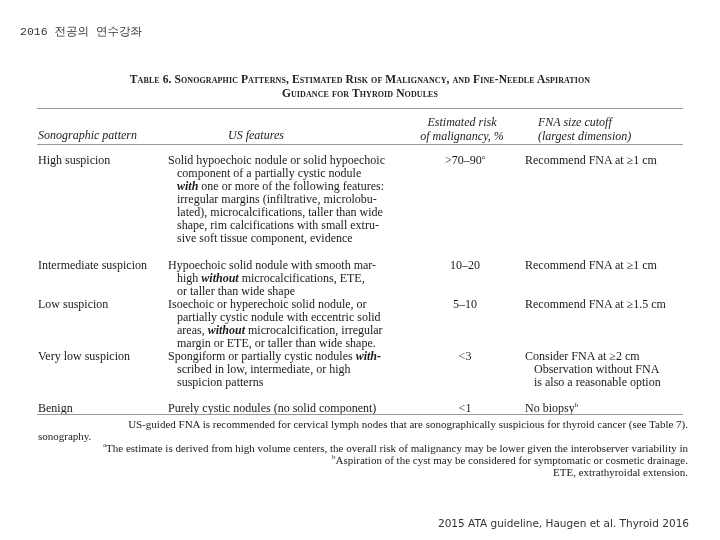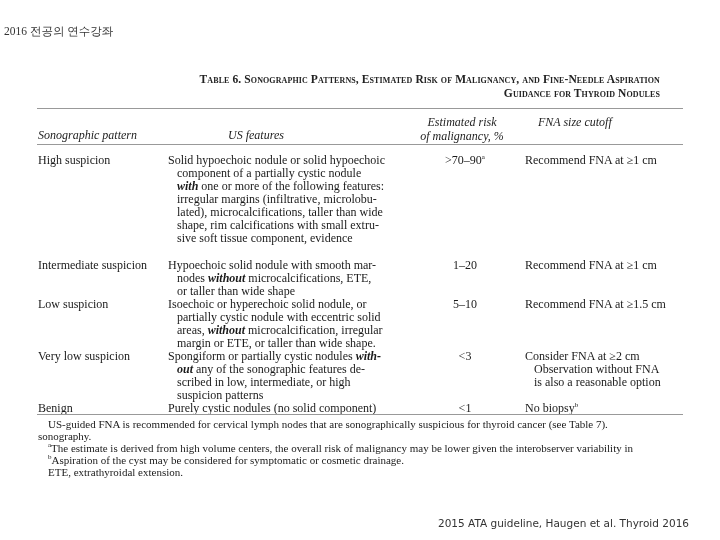--- a/index.html
+++ b/index.html
@@ -1,29 +1,29 @@
 <!DOCTYPE html>
 <html><head>
   <meta charset="utf-8">
   <style>
     html, body { margin: 0; padding: 0; }
     body {
       width: 720px; height: 540px; background: #ffffff; position: relative; overflow: hidden;
       font-family: "Liberation Serif", "DejaVu Serif", serif; color: #1a1a1a;
     }
     .slide-header {
-      position: absolute; left: 4px; top: 24px;
-      font-family: Liberation Serif, serif; font-size: 11.5px; color: #333;
+      position: absolute; left: 20px; top: 24px;
+      font-family: Liberation Mono, monospace; font-size: 11.5px; color: #333;
     }
     .citation {
       position: absolute; left: 438px; top: 517px;
       font-family: "DejaVu Sans", "Liberation Sans", sans-serif; font-size: 10.5px; color: #333;
     }
     .table-caption {
-      position: absolute; left: 60px; top: 72px; width: 600px; text-align: right;
+      position: absolute; left: 60px; top: 72px; width: 600px; text-align: center;
       font-size: 11.5px; line-height: 14px; font-variant: small-caps; font-weight: bold; letter-spacing: 0.1px;
       color: #222;
     }
     .rule { position: absolute; left: 37px; width: 646px; height: 0; border-top: 1px solid #999; }
     .rule.top { top: 108px; }
     .rule.head { top: 144px; }
     .rule.bottom { top: 414px; }
     .colhead {
       position: absolute; font-style: italic; font-size: 12px; line-height: 14px; color: #222;
     }
@@ -39,21 +39,21 @@
     .c2 .line.indent { padding-left: 9px; }
     .c3 { position: absolute; left: 425px; width: 80px; text-align: center; }
     .c4 { position: absolute; left: 525px; width: 170px; }
     .c4 .line { display: block; white-space: nowrap; }
     .c4 .line.indent { padding-left: 9px; }
     sup { font-size: 7px; line-height: 0; vertical-align: 5px; }
     b.em { font-style: italic; font-weight: bold; }
 
     .footnotes { position: absolute; left: 38px; top: 418px; width: 650px; font-size: 11px; line-height: 12px; }
     .fn { display: block; white-space: nowrap; }
-    .fn.indent { padding-left: 10px; }
+    .fn.indent { padding-left: 10px; text-align: right; }
   </style>
 </head>
 <body>
 
 <div class="slide-header">2016 전공의 연수강좌</div>
 
 <div class="table-caption">
   <div>Table 6.  Sonographic Patterns, Estimated Risk of Malignancy, and Fine-Needle Aspiration</div>
   <div>Guidance for Thyroid Nodules</div>
 </div>
@@ -61,20 +61,21 @@
 <div class="rule top"></div>
 
 <div class="colhead ch1">Sonographic pattern</div>
 <div class="colhead ch2">US features</div>
 <div class="colhead ch3">
   <div>Estimated risk</div>
   <div>of malignancy, %</div>
 </div>
 <div class="colhead ch4">
   <div>FNA size cutoff</div>
+  <div>(largest dimension)</div>
 </div>
 
 <div class="rule head"></div>
 
 <div class="row" style="top:154px;">
   <div class="c1">High suspicion</div>
   <div class="c2">
     <span class="line">Solid hypoechoic nodule or solid hypoechoic</span>
     <span class="line indent">component of a partially cystic nodule</span>
     <span class="line indent"><b class="em">with</b> <span>one or more of the following features:</span></span>
@@ -86,24 +87,24 @@
   <div class="c3"><span>&gt;70–90</span><sup>a</sup></div>
   <div class="c4">
     <span class="line">Recommend FNA at ≥1 cm</span>
   </div>
 </div>
 
 <div class="row" style="top:259px;">
   <div class="c1">Intermediate suspicion</div>
   <div class="c2">
     <span class="line">Hypoechoic solid nodule with smooth mar-</span>
-    <span class="line indent"><span>nodes</span> <b class="em">without</b><span> microcalcifications, ETE,</span></span>
+    <span class="line indent"><span>high</span> <b class="em">without</b><span> microcalcifications, ETE,</span></span>
     <span class="line indent">or taller than wide shape</span>
   </div>
-  <div class="c3">1–20</div>
+  <div class="c3">10–20</div>
   <div class="c4">
     <span class="line">Recommend FNA at ≥1 cm</span>
   </div>
 </div>
 
 <div class="row" style="top:298px;">
   <div class="c1">Low suspicion</div>
   <div class="c2">
     <span class="line">Isoechoic or hyperechoic solid nodule, or</span>
     <span class="line indent">partially cystic nodule with eccentric solid</span>
@@ -113,21 +114,20 @@
   <div class="c3">5–10</div>
   <div class="c4">
     <span class="line">Recommend FNA at ≥1.5 cm</span>
   </div>
 </div>
 
 <div class="row" style="top:350px;">
   <div class="c1">Very low suspicion</div>
   <div class="c2">
     <span class="line"><span>Spongiform or partially cystic nodules</span> <b class="em">with-</b></span>
-    <span class="line indent"><b class="em">out</b><span> any of the sonographic features de-</span></span>
     <span class="line indent">scribed in low, intermediate, or high</span>
     <span class="line indent">suspicion patterns</span>
   </div>
   <div class="c3">&lt;3</div>
   <div class="c4">
     <span class="line">Consider FNA at ≥2 cm</span>
     <span class="line indent">Observation without FNA</span>
     <span class="line indent">is also a reasonable option</span>
   </div>
 </div>

